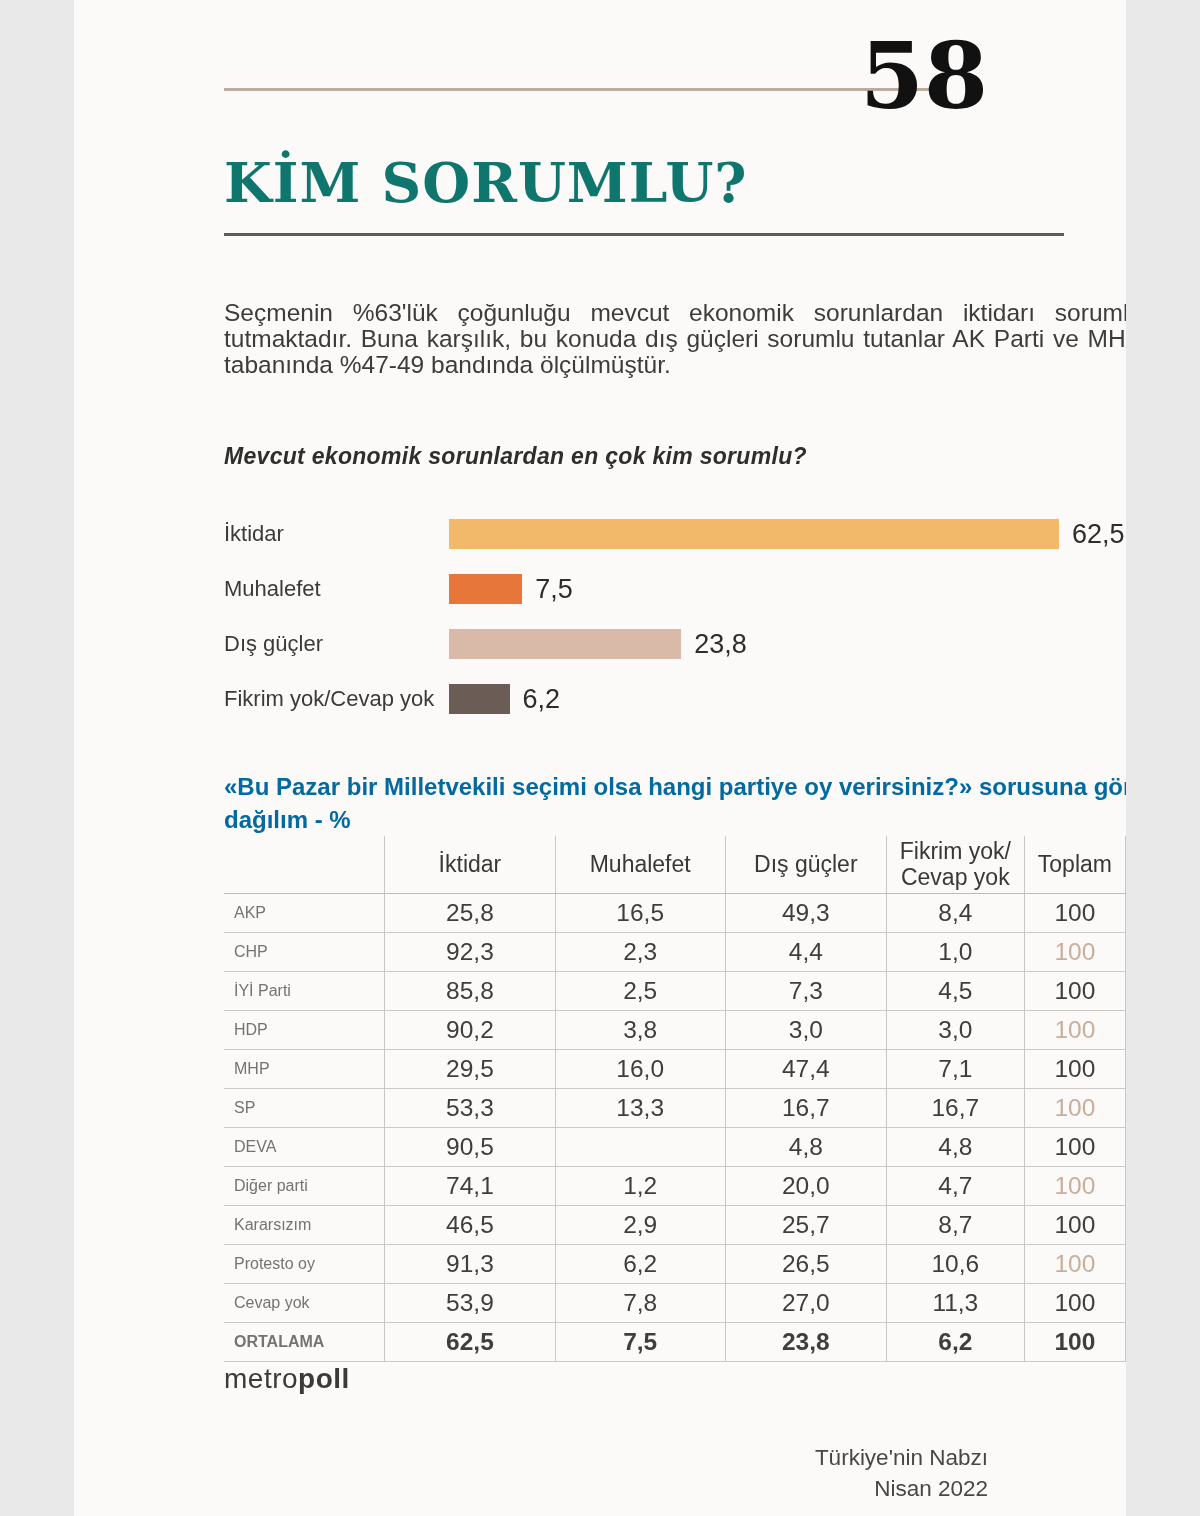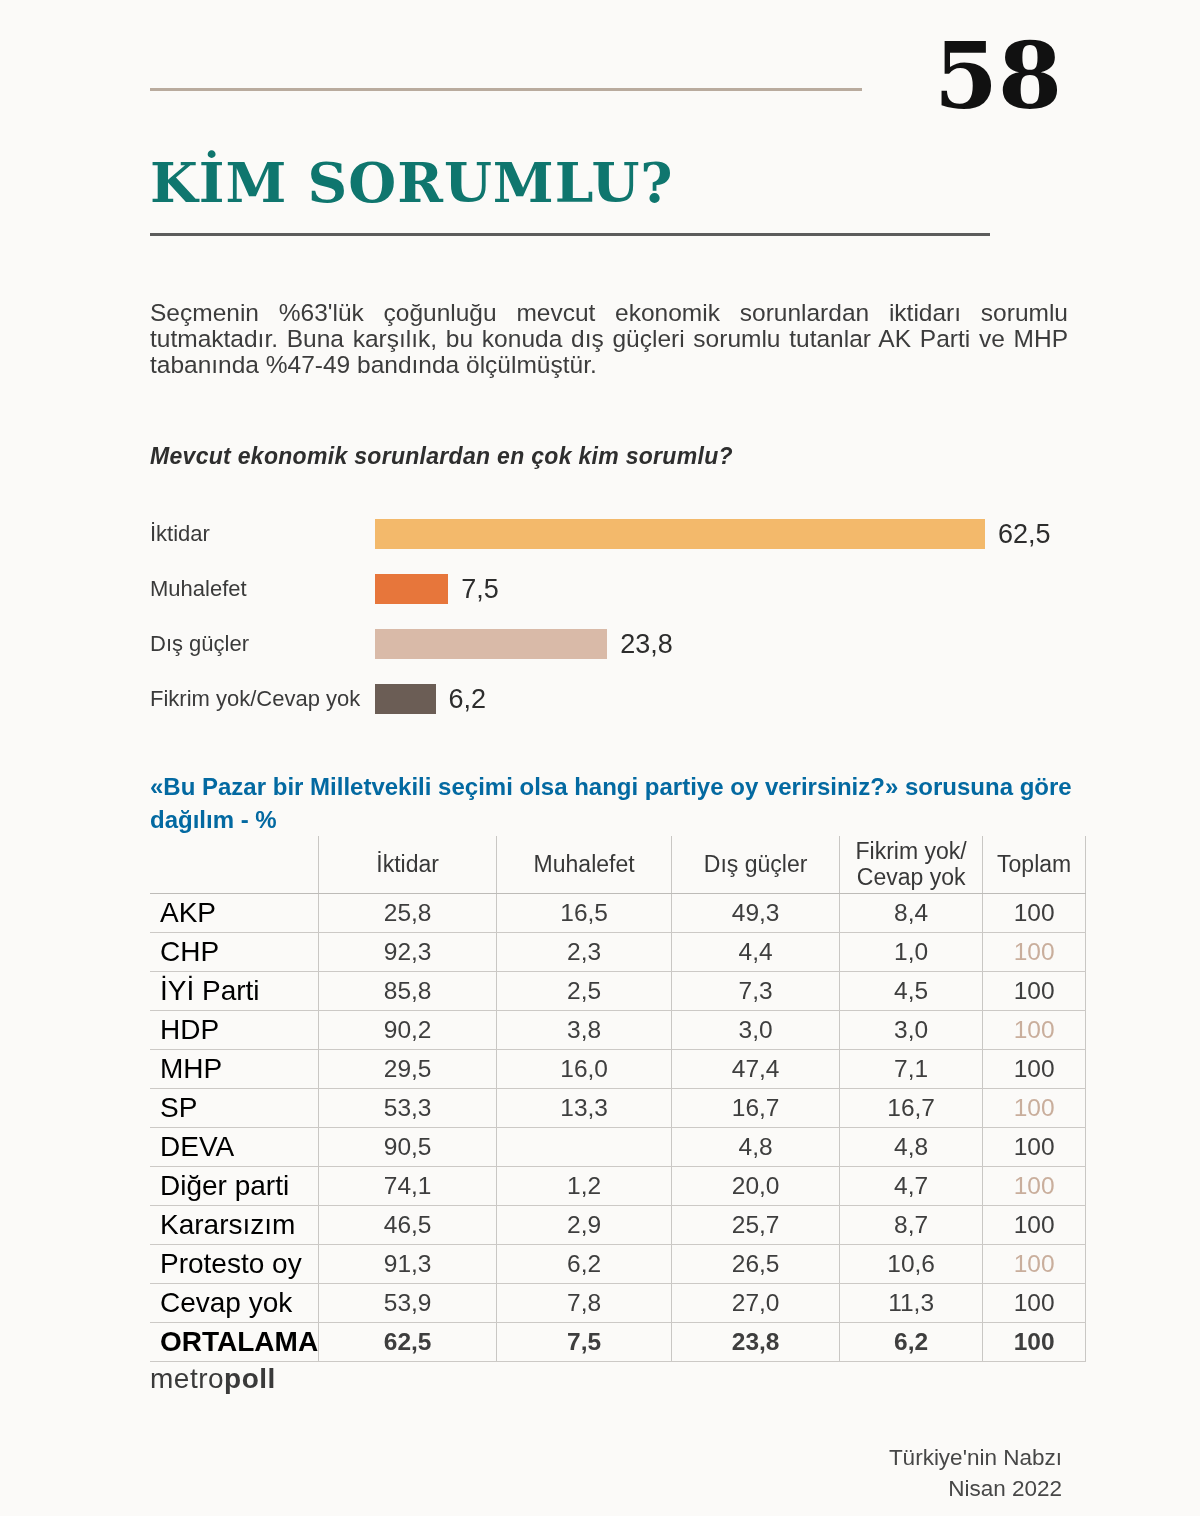--- a/index.html
+++ b/index.html
@@ -1,19 +1,19 @@
 <!DOCTYPE html>
 <html><head>
 <meta charset="utf-8">
 <style>
   * { margin:0; padding:0; box-sizing:border-box; }
   html,body { background:#e9e9e9; }
   .page {
     position:relative;
-    width:1200px; height:1516px;
+    width:1052px; height:1516px;
     margin:0 auto;
     background:#fbfaf8;
     font-family:"Liberation Sans", sans-serif;
     color:#3b3b3b;
     overflow:hidden;
   }
   
   .top-rule { position:absolute; left:150px; top:88px; width:712px; height:3px; background:#b9ab9e; }
   .page-number {
     position:absolute; top:30px; right:138px;
@@ -49,21 +49,21 @@
     font-size:24px; font-weight:700; line-height:33px; color:#0369a1;
   }
   
   .ptable { position:absolute; left:150px; top:836px; border-collapse:collapse; }
   .ptable th, .ptable td { font-weight:400; text-align:center; vertical-align:middle; }
   .ptable th {
     height:57px; font-size:23px; color:#383838;
     border-bottom:1px solid #bdbbb8; white-space:pre-line; line-height:26px;
   }
   .ptable td { height:39px; font-size:24.5px; color:#3e3e3e; border-bottom:1px solid #ccc9c6; }
-  .ptable .rowlabel { text-align:left; padding-left:10px; font-size:28px; color:#000000; }
+  .ptable .rowlabel { text-align:left; padding-left:10px; font-size:16px; color:#737373; }
   .ptable .colsep { border-left:1px solid #c9c7c4; }
   .ptable .lastcol { border-right:1px solid #c9c7c4; }
   .ptable tr.bold td { font-weight:700; }
   .ptable td.toplam-light { color:#c9ae9c; }
   
   .footer-logo {
     position:absolute; left:150px; top:1363px;
     font-size:28px; color:#3a3a3a; letter-spacing:0.5px;
   }
   .footer-logo .bold { font-weight:700; }

